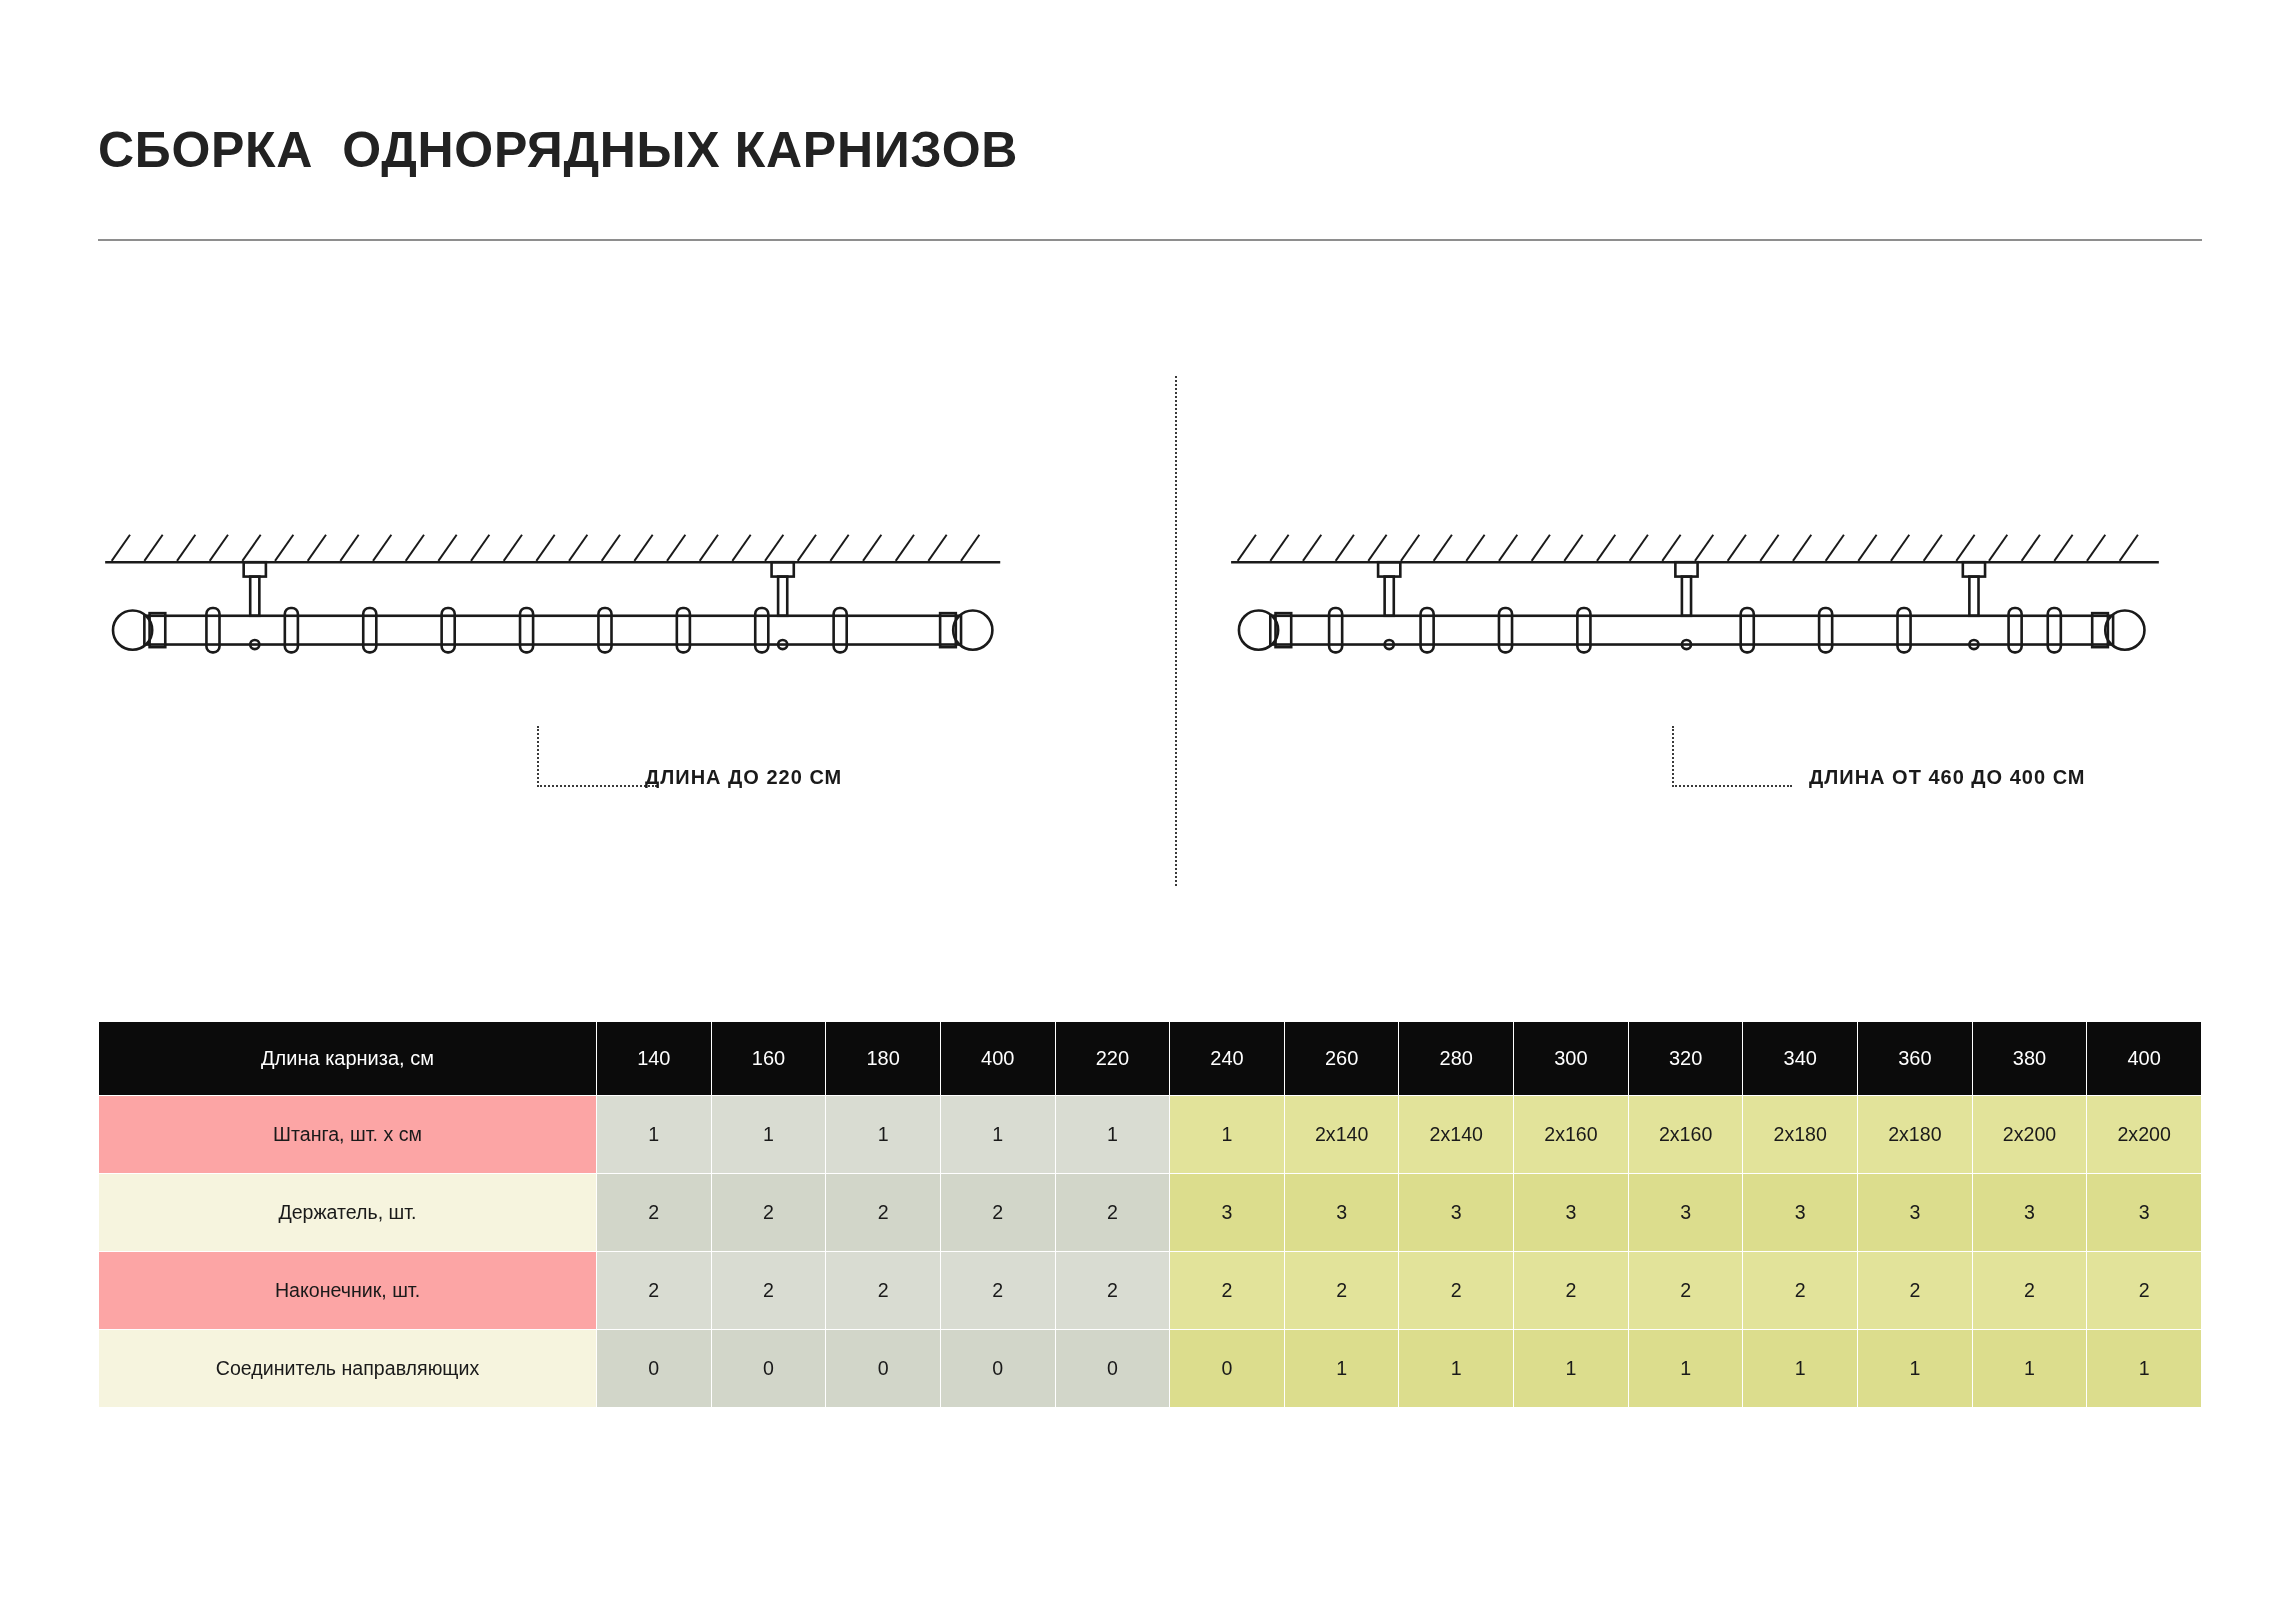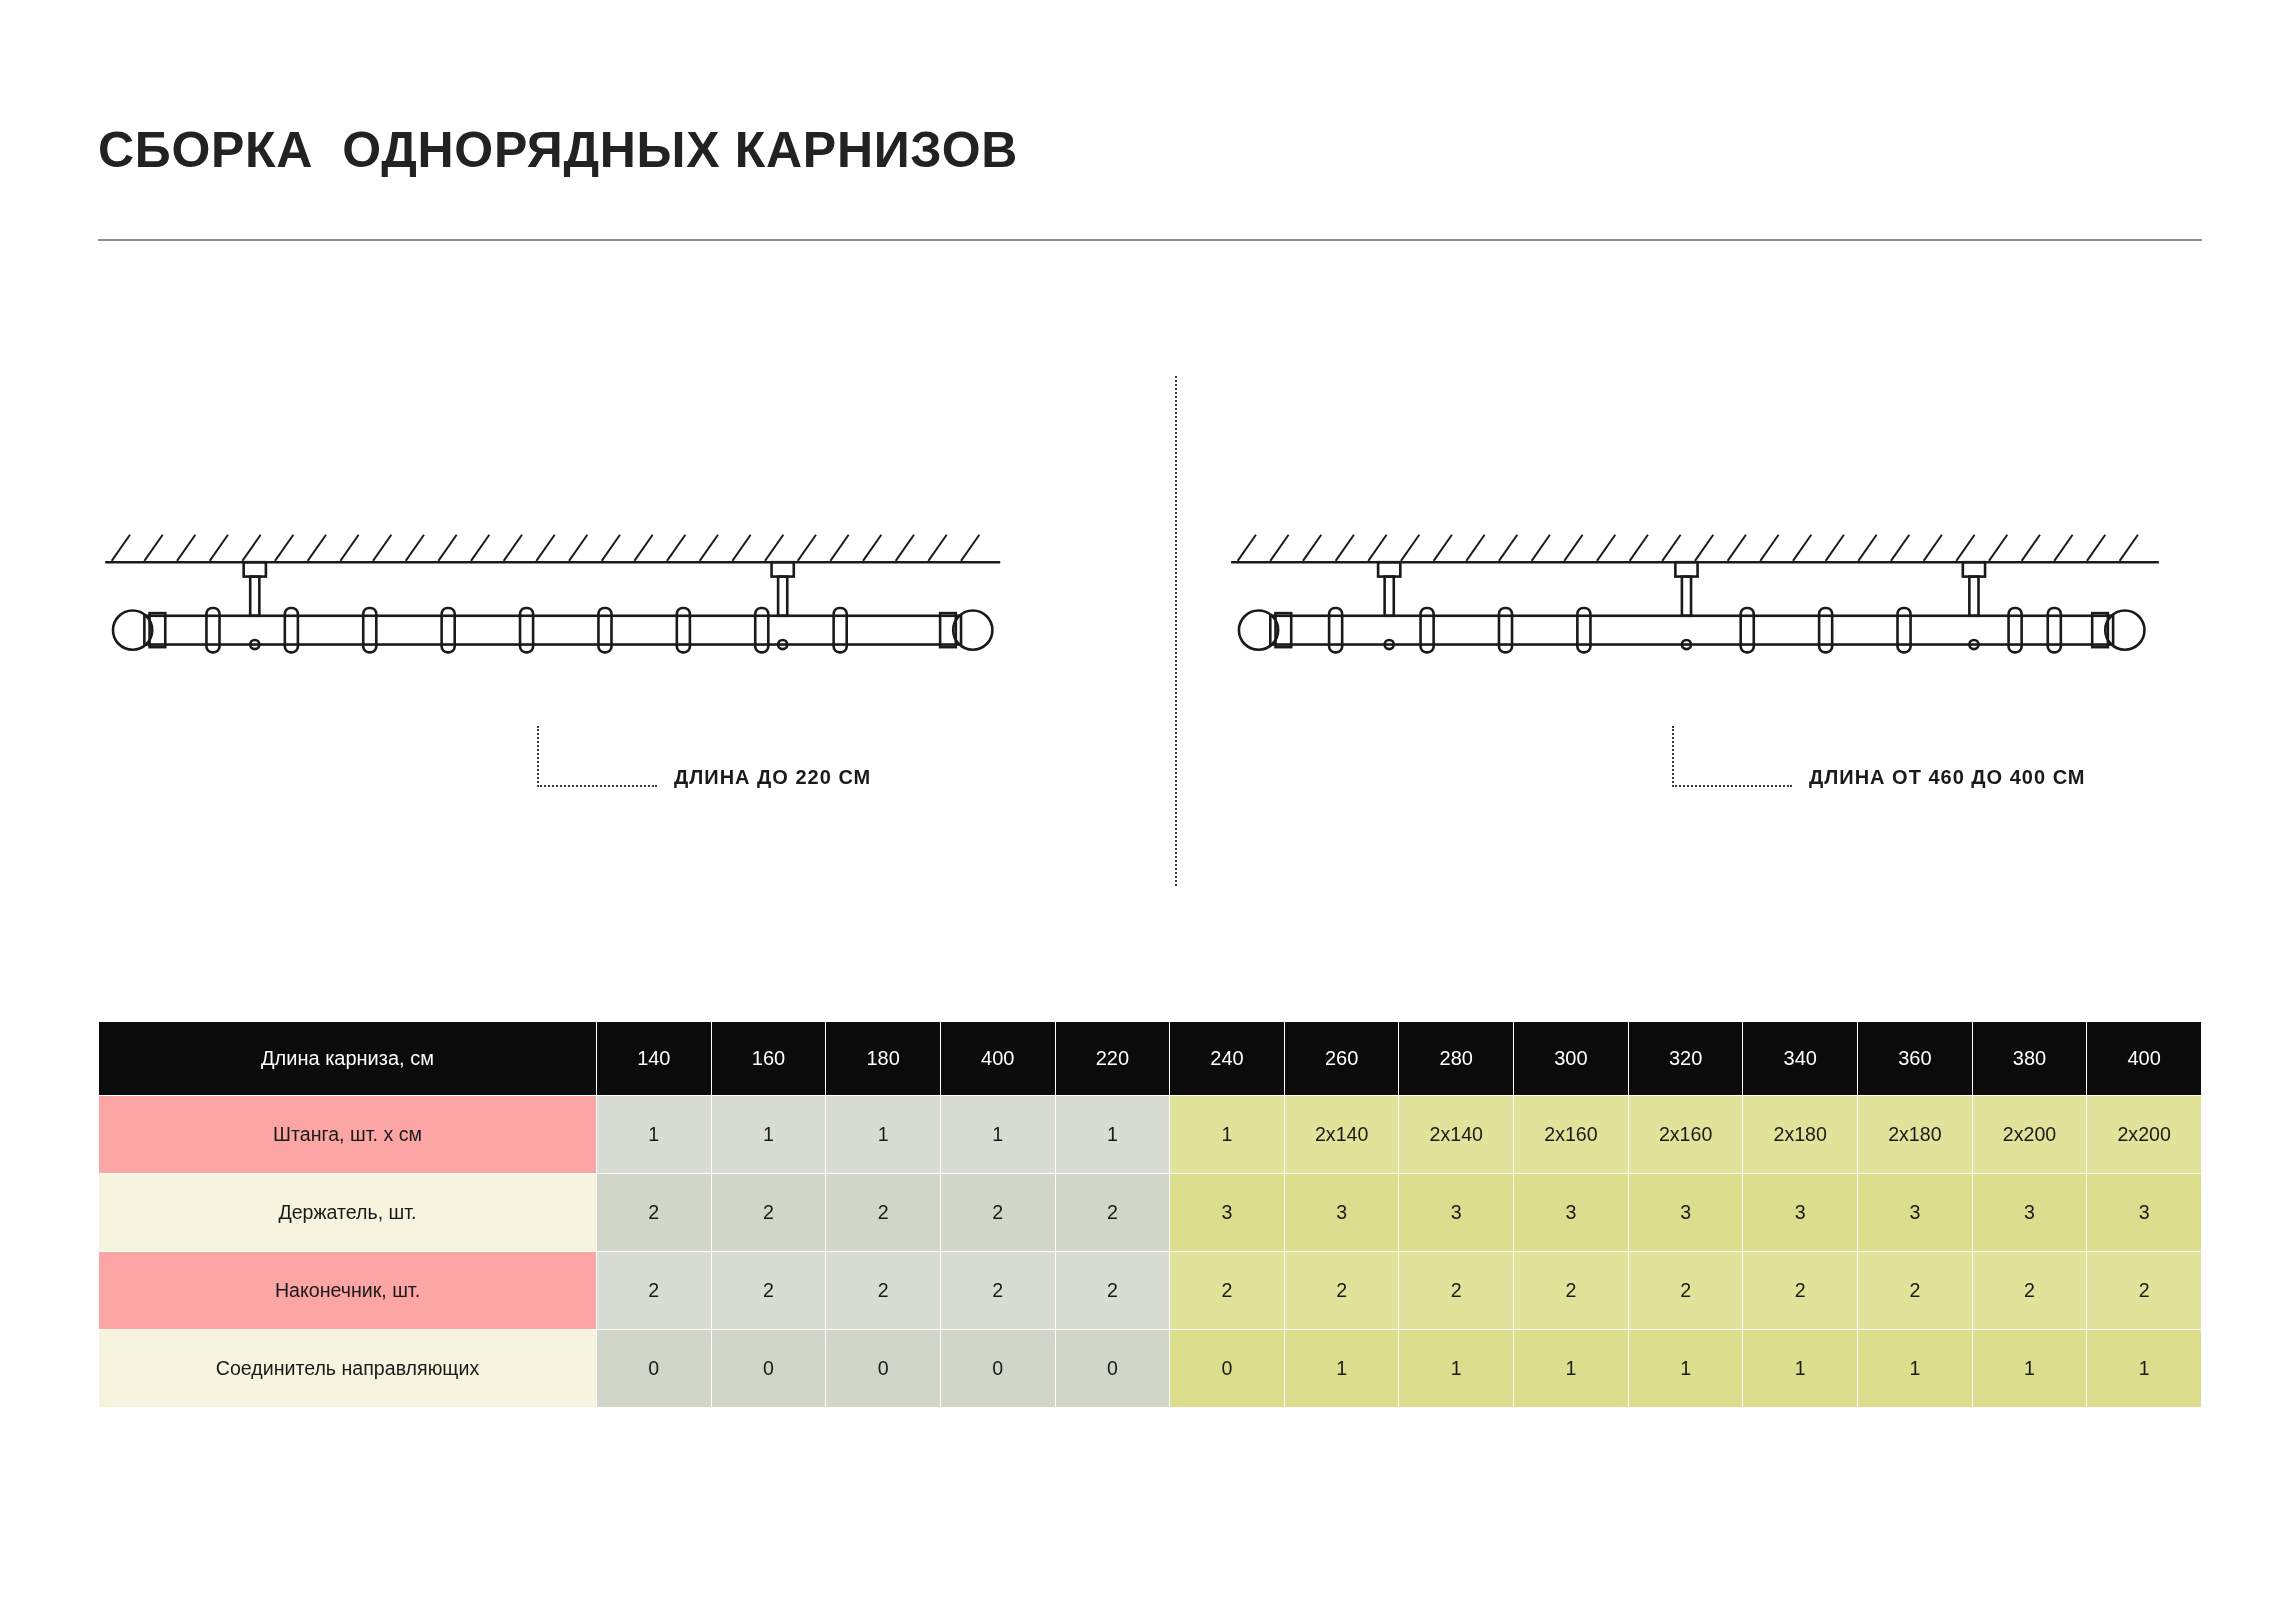--- a/index.html
+++ b/index.html
@@ -191,21 +191,21 @@
         <rect x="645" y="130" width="20" height="68" rx="9"></rect>
         <rect x="765" y="130" width="20" height="68" rx="9"></rect>
         <rect x="885" y="130" width="20" height="68" rx="9"></rect>
         <rect x="1005" y="130" width="20" height="68" rx="9"></rect>
         <rect x="1125" y="130" width="20" height="68" rx="9"></rect>
       </g>
     </svg>
   </div>
 
   <div class="caption-bracket" style="left:537px; top:726px; width:118px; height:59px;"></div>
-  <div class="caption" style="left:674px; top:766px;">ДЛИНА ДО 220 СМ</div>
+  <div class="caption" style="left:645px; top:766px;">ДЛИНА ДО 220 СМ</div>
 
   <div class="diagram" style="left:1224px; top:523px;">
     <svg width="955" height="196" viewBox="0 0 1460 300">
       <line x1="10" y1="60" x2="1430" y2="60" stroke="#1a1a1a" stroke-width="4"></line>
       <g stroke="#1a1a1a" stroke-width="3">
         <line x1="20" y1="58" x2="48" y2="18"></line>
         <line x1="70" y1="58" x2="98" y2="18"></line>
         <line x1="120" y1="58" x2="148" y2="18"></line>
         <line x1="170" y1="58" x2="198" y2="18"></line>
         <line x1="220" y1="58" x2="248" y2="18"></line>

